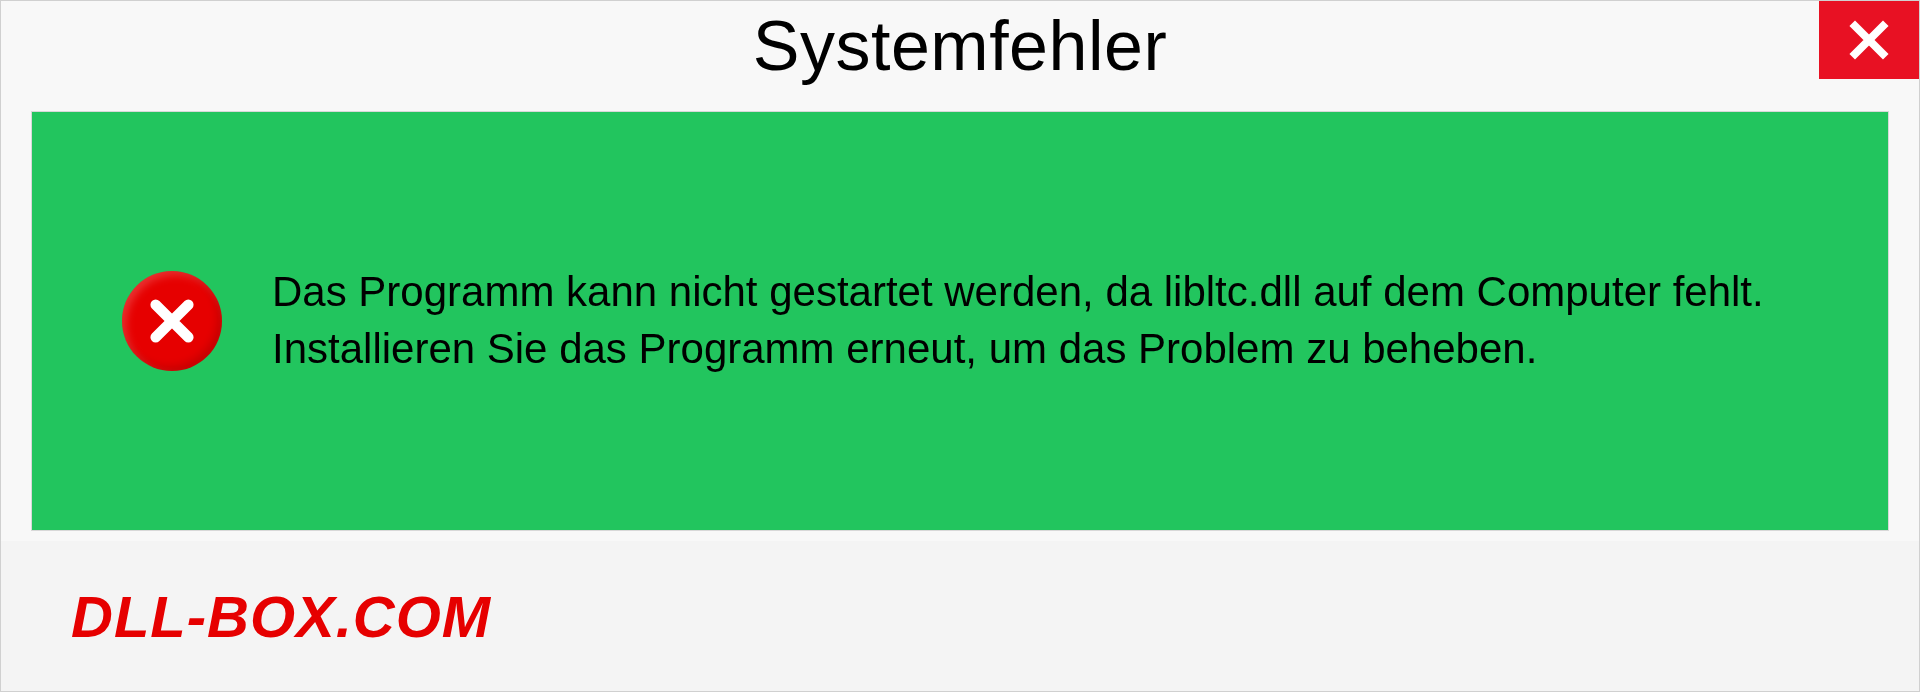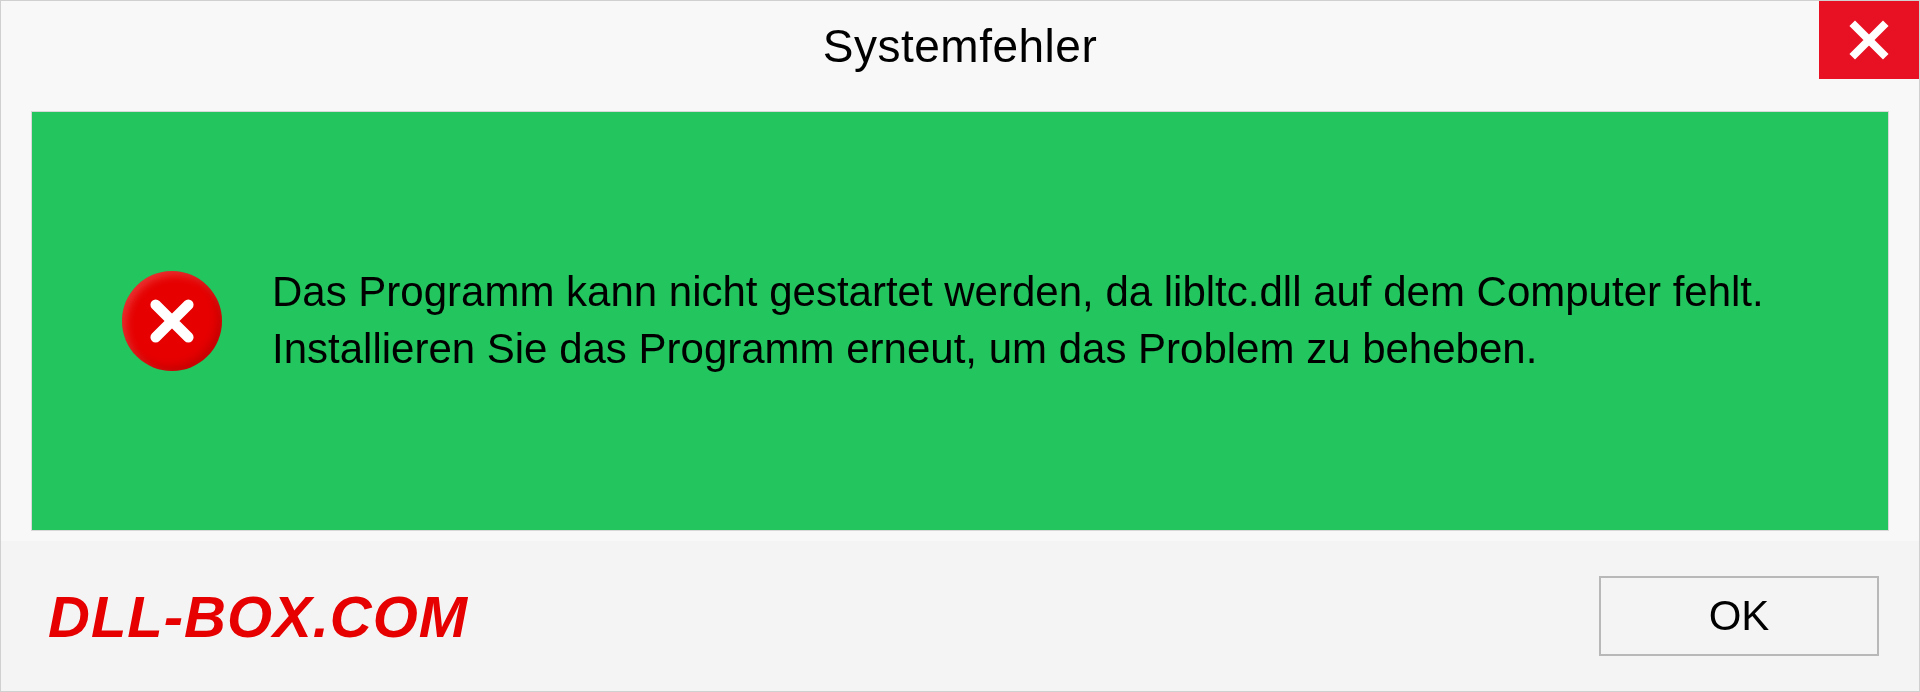--- a/index.html
+++ b/index.html
@@ -25,21 +25,21 @@
     }
     .titlebar {
       height: 90px;
       display: flex;
       align-items: center;
       justify-content: center;
       position: relative;
       background: #f8f8f8;
     }
     .title-text {
-      font-size: 46px;
+      font-size: 70px;
       font-weight: 400;
       color: #000;
       letter-spacing: 0.5px;
     }
     .close-btn {
       position: absolute;
       right: 0;
       top: 0;
       width: 100px;
       height: 78px;
@@ -85,21 +85,21 @@
       font-size: 42px;
       line-height: 1.35;
       color: #000;
       font-weight: 400;
     }
     .footer {
       height: 150px;
       display: flex;
       align-items: center;
       justify-content: space-between;
-      padding: 0 40px 0 47px;
+      padding: 0 40px 0 70px;
       background: #f4f4f4;
     }
     .watermark {
       font-size: 58px;
       font-weight: 900;
       font-style: italic;
       color: #e60000;
       letter-spacing: 1px;
       font-family: Arial, sans-serif;
     }
@@ -137,16 +137,15 @@
         <svg viewBox="0 0 24 24">
           <path d="M5 5 L19 19 M19 5 L5 19" stroke="#ffffff" stroke-width="4.5" stroke-linecap="round" fill="none"></path>
         </svg>
       </div>
     </div>
     <div class="message-text">Das Programm kann nicht gestartet werden, da libltc.dll auf dem Computer fehlt. Installieren Sie das Programm erneut, um das Problem zu beheben.</div>
   </div>
 
   <div class="footer">
     <div class="watermark">DLL-BOX.COM</div>
-    <button class="ok-btn">OK</button>
   </div>
 
 </div>
 
 </body></html>

